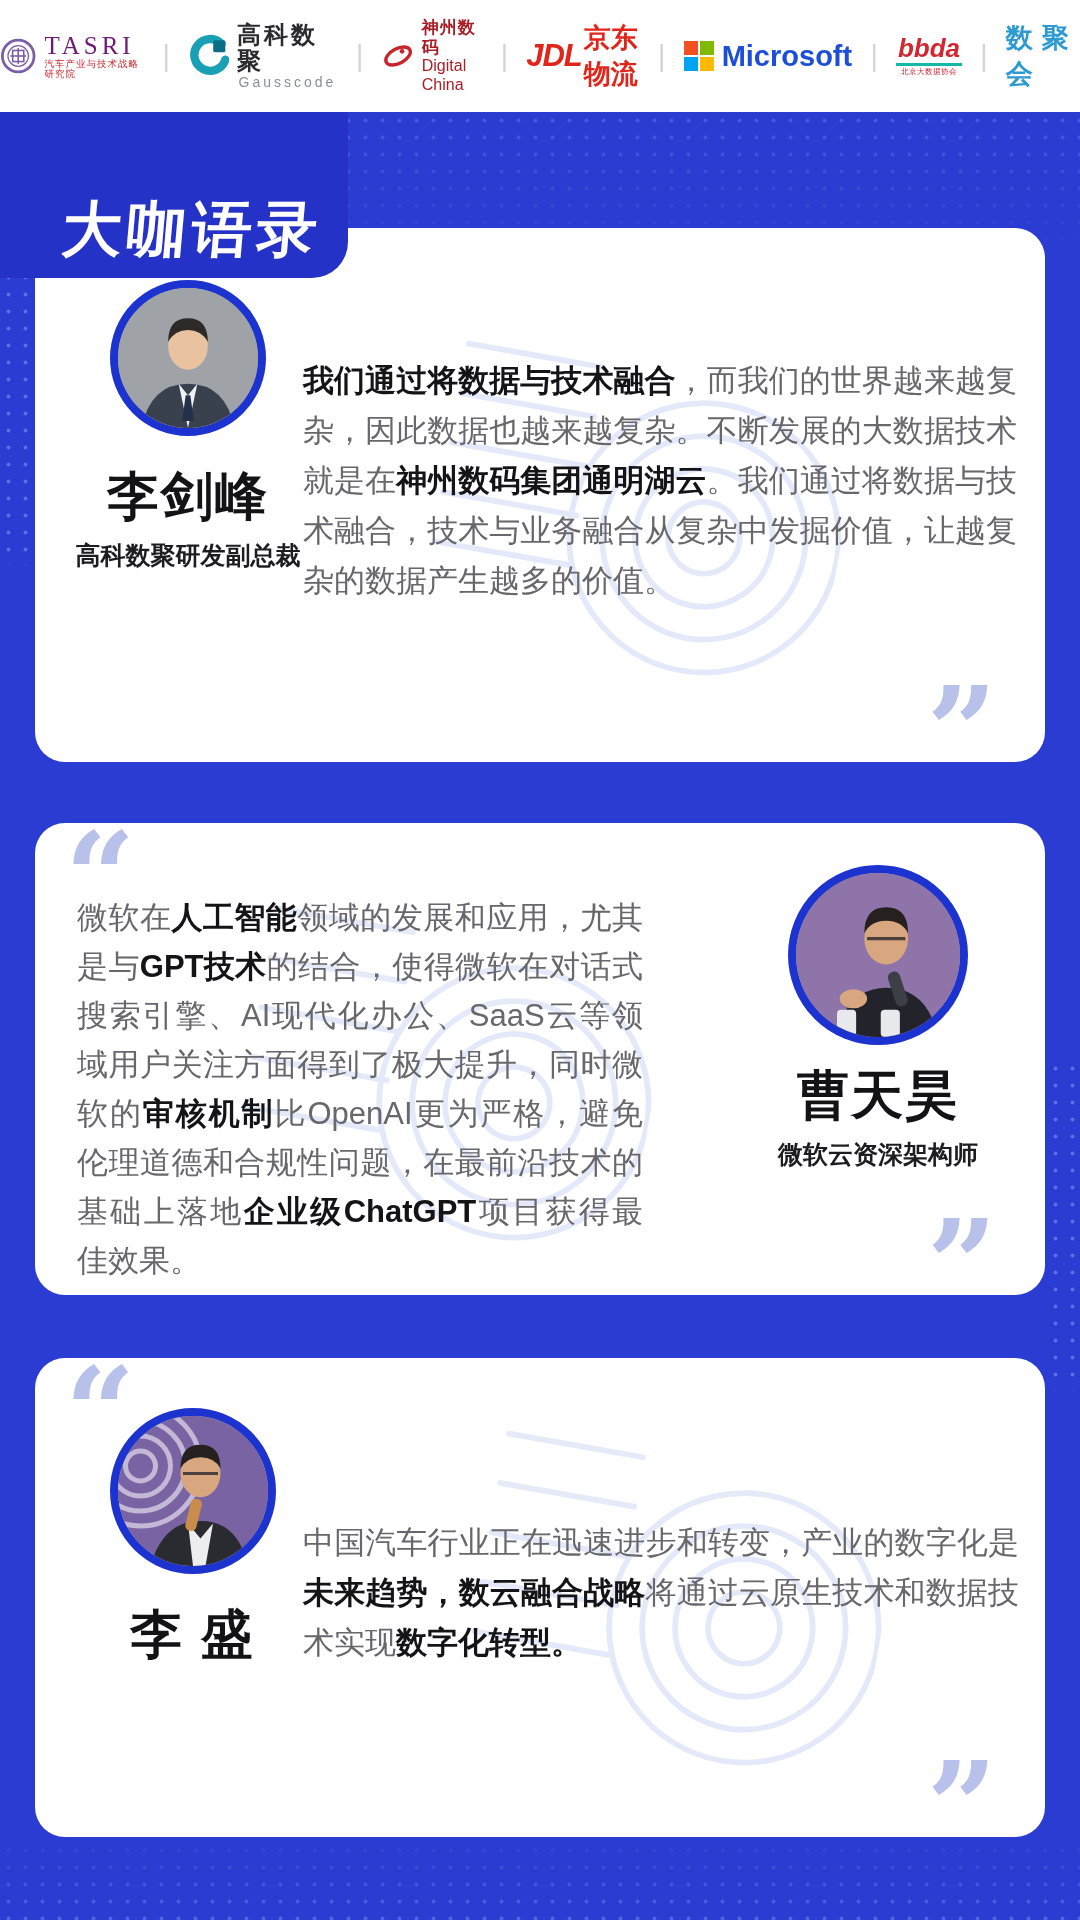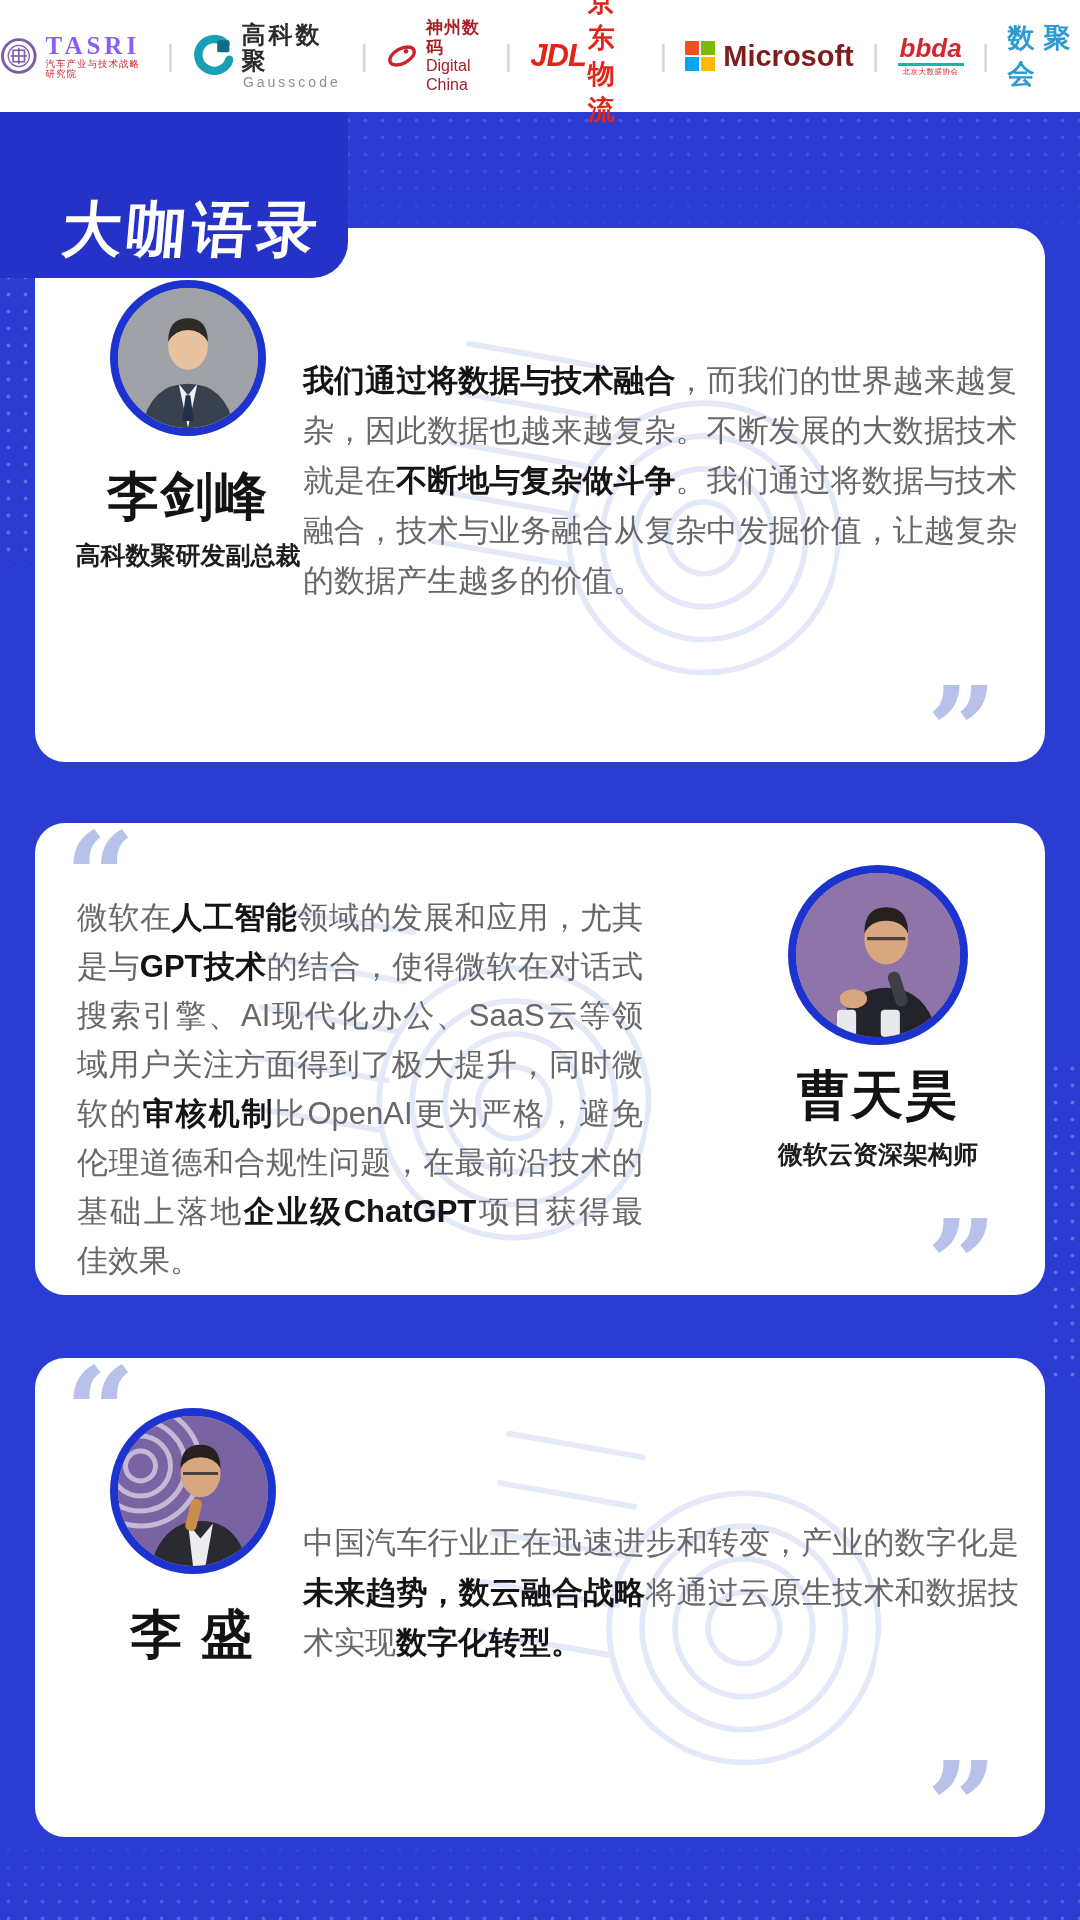--- a/index.html
+++ b/index.html
@@ -10,32 +10,32 @@
     margin:0 auto;
   }
   
   .header{
     position:absolute;left:0;top:0;width:1080px;height:112px;background:#ffffff;
     display:flex;align-items:center;justify-content:center;gap:16px;z-index:10;
   }
   .logo{display:flex;align-items:center;gap:8px;}
   .divider{color:#d5d5d8;font-size:30px;font-weight:300;padding:0 2px;}
   .tasri-text{display:flex;flex-direction:column;line-height:1.05;}
-  .tasri-title{font-family:"Liberation Serif",serif;font-weight:bold;color:#8b5cf6;font-size:25px;letter-spacing:4px;}
+  .tasri-title{font-family:"Liberation Serif",serif;font-weight:normal;color:#701a75;font-size:25px;letter-spacing:4px;}
   .tasri-sub{color:#C9242B;font-size:9.5px;letter-spacing:1px;}
   .gauss-text{display:flex;flex-direction:column;line-height:1.1;align-items:center;}
   .gauss-title{color:#2b2b2e;font-size:24px;font-weight:900;letter-spacing:3px;}
   .gauss-sub{color:#8a8f94;font-size:14px;letter-spacing:3px;}
   .dc-text{display:flex;flex-direction:column;line-height:1.15;}
   .dc-title{color:#A91E26;font-size:17px;font-weight:800;letter-spacing:1px;}
   .dc-sub{color:#A91E26;font-size:16px;}
   .jdl{gap:2px;}
   .jdl-mark{color:#E1251B;font-size:31px;font-weight:900;font-style:italic;letter-spacing:-1px;}
   .jdl-title{color:#E1251B;font-size:27px;font-weight:800;}
-  .ms-title{color:#7f1d1d;font-size:29px;font-weight:600;}
+  .ms-title{color:#1d4ed8;font-size:29px;font-weight:600;}
   .bbda{flex-direction:column;display:flex;align-items:center;gap:1px;}
   .bbda-mark{color:#D22630;font-size:26px;font-weight:900;font-style:italic;border-bottom:3px solid #14b8a6;line-height:1;padding:0 2px 2px;}
   .bbda-sub{color:#D22630;font-size:7.5px;letter-spacing:.5px;}
   .sjh-title{color:#2E9AD2;font-size:27px;font-weight:900;letter-spacing:9px;}
   
   .dots{
     position:absolute;z-index:1;
     background-image:radial-gradient(circle, rgba(170,192,255,.85) 1.7px, transparent 2.3px);
     background-size:17px 17px;
   }
@@ -193,21 +193,21 @@
           <ellipse cx="60" cy="50" rx="17" ry="20" fill="#E9C29F"></ellipse>
           <path d="M43 46 q0-20 17-20 q17 0 17 20 q-6-10-17-10 q-11 0-17 10z" fill="#2E2A28"></path>
           <path d="M20 120 q8-38 40-38 q32 0 40 38z" fill="#39414E"></path>
           <path d="M52 82 l8 10 l8-10 l-8 38z" fill="#F2F2F4"></path>
           <path d="M58 92 h4 l3 22 h-10z" fill="#24304A"></path>
         </svg>
       </div>
       <div class="person-name">李剑峰</div>
       <div class="person-role">高科数聚研发副总裁</div>
     </div>
-    <p class="quote-text"><span class="seg bold">我们通过将数据与技术融合</span><span class="seg">，而我们的世界越来越复杂，因此数据也越来越复杂。不断发展的大数据技术就是在</span><span class="seg bold">不断地与复杂做斗争</span><span class="seg">。我们通过将数据与技术融合，技术与业务融合从复杂中发掘价值，让越复杂的数据产生越多的价值。</span></p>
+    <p class="quote-text"><span class="seg bold">我们通过将数据与技术融合</span><span class="seg">，而我们的世界越来越复杂，因此数据也越来越复杂。不断发展的大数据技术就是在</span><span class="seg bold">神州数码集团通明湖云</span><span class="seg">。我们通过将数据与技术融合，技术与业务融合从复杂中发掘价值，让越复杂的数据产生越多的价值。</span></p>
     <div class="close-quote">”</div>
   </section>
 
   <section class="card card2">
     <svg class="wm" viewBox="0 0 300 300">
       <g fill="none" stroke="#CBD5F4" stroke-width="4" stroke-linecap="round">
         <path d="M20 60 h95"></path>
           <path d="M20 95 h95"></path>
           <path d="M20 130 h95"></path>
           <path d="M20 165 h95"></path>

